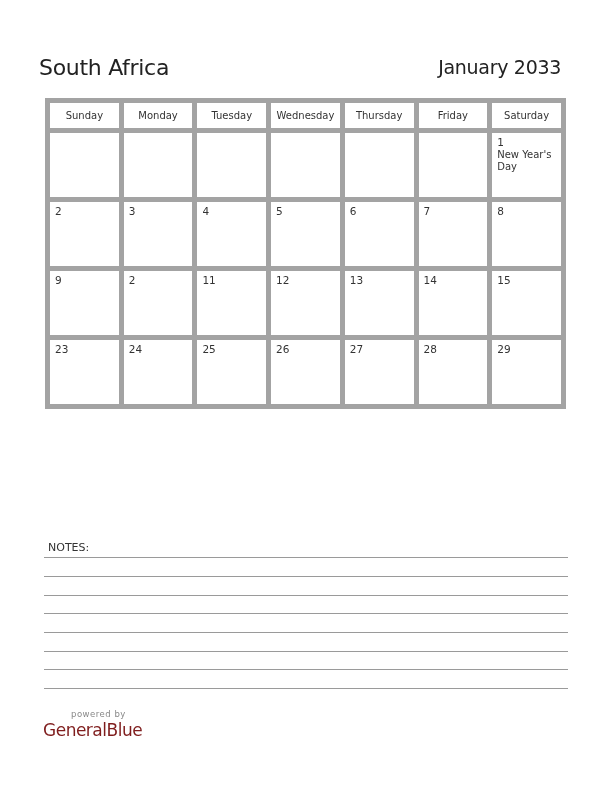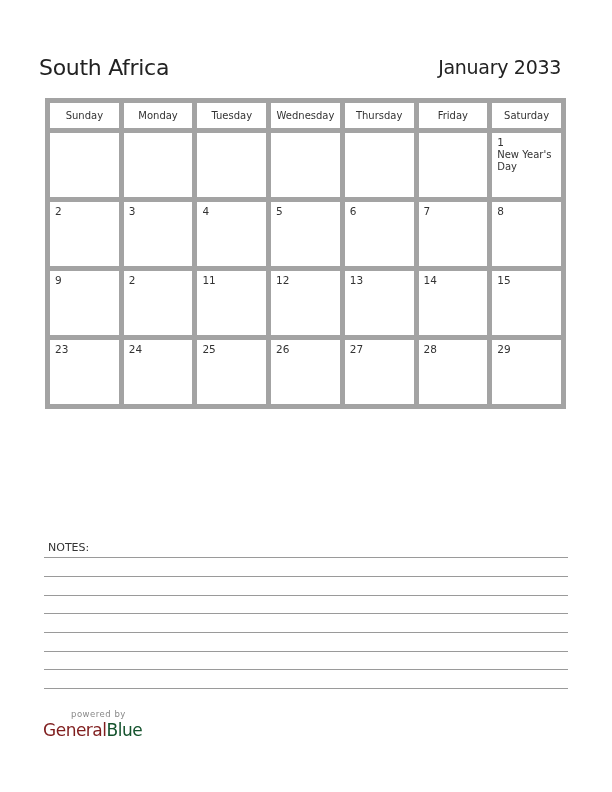--- a/index.html
+++ b/index.html
@@ -10,21 +10,21 @@
   table.cal th,table.cal td{border:5px solid #a3a3a3;padding:0;}
   table.cal th{height:25px;font-weight:normal;font-size:10px;color:#333;text-align:center;vertical-align:middle;}
   table.cal td{height:64px;vertical-align:top;}
   .dnum{display:block;font-size:10.5px;color:#333;padding:3px 0 0 5px;line-height:13px;}
   .hol{display:block;font-size:10px;color:#333;padding:0 0 0 5px;line-height:12px;}
   .notes-label{position:absolute;left:48px;top:541px;font-size:11px;color:#333;}
   .nline{position:absolute;left:44px;width:524px;height:1px;background:#9a9a9a;}
   .powered{position:absolute;left:47px;top:709px;font-size:8.5px;color:#888;letter-spacing:0.5px;margin-left:24px;}
   .brand{position:absolute;left:43px;top:720px;font-size:17px;letter-spacing:-0.5px;}
   .brand .g{color:#7f1d1d;text-align:right;}
-  .brand .b{color:#14532d;}
+  .brand .b{color:#7f1d1d;}
 </style>
 </head>
 <body>
 
 <div class="title-left">South Africa</div>
 <div class="title-right">January 2033</div>
 
 <table class="cal">
   <thead>
     <tr>

